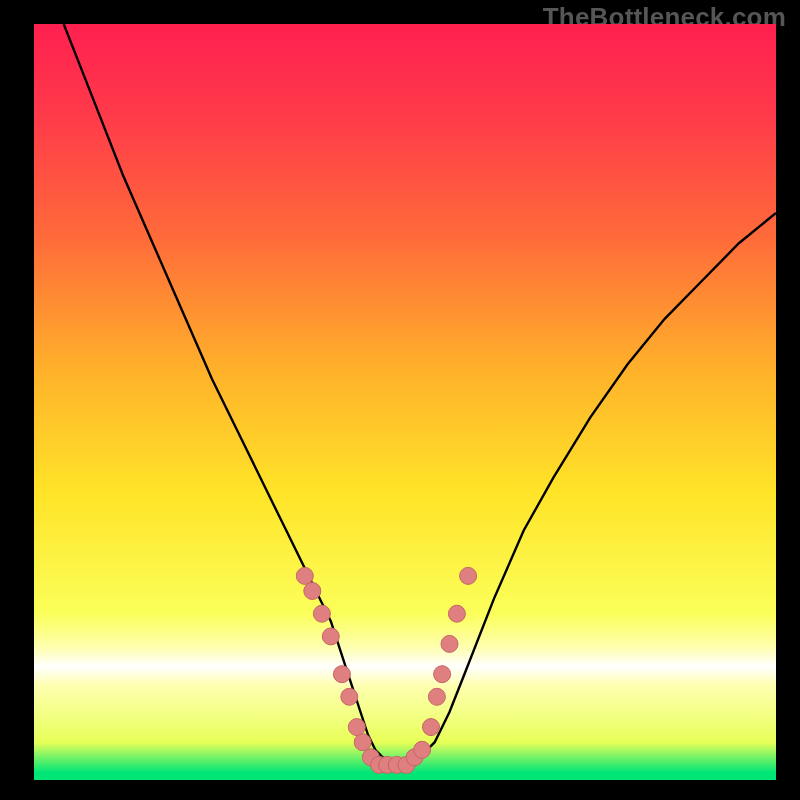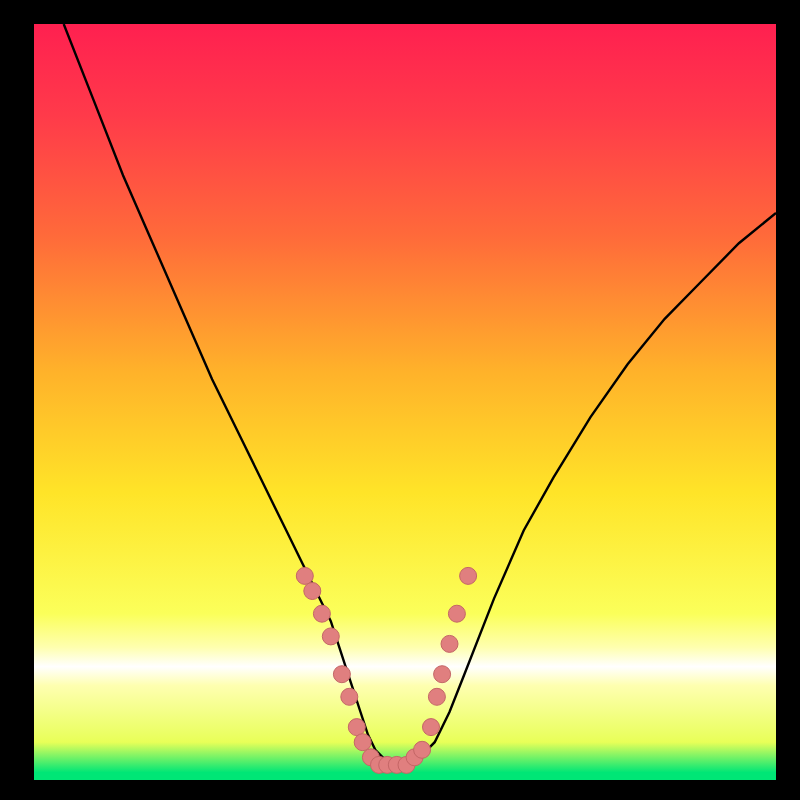--- a/index.html
+++ b/index.html
@@ -33,20 +33,21 @@
     color: #565656;
     font-size: 26px;
     font-weight: 600;
     letter-spacing: 0.2px;
   }
 </style>
 </head>
 <body>
 
 <div id="frame">
+  <div id="watermark">TheBottleneck.com</div>
   <svg id="plot" viewBox="0 0 742 756" preserveAspectRatio="none">
     <defs>
       <linearGradient id="bg-grad" x1="0" y1="0" x2="0" y2="1">
           <stop offset="0%" stop-color="#ff2050"></stop>
           <stop offset="12%" stop-color="#ff3a4a"></stop>
           <stop offset="28.000000000000004%" stop-color="#ff6a3a"></stop>
           <stop offset="46%" stop-color="#ffb22a"></stop>
           <stop offset="62%" stop-color="#ffe428"></stop>
           <stop offset="78%" stop-color="#fbff5a"></stop>
           <stop offset="82.5%" stop-color="#feffb0"></stop>

